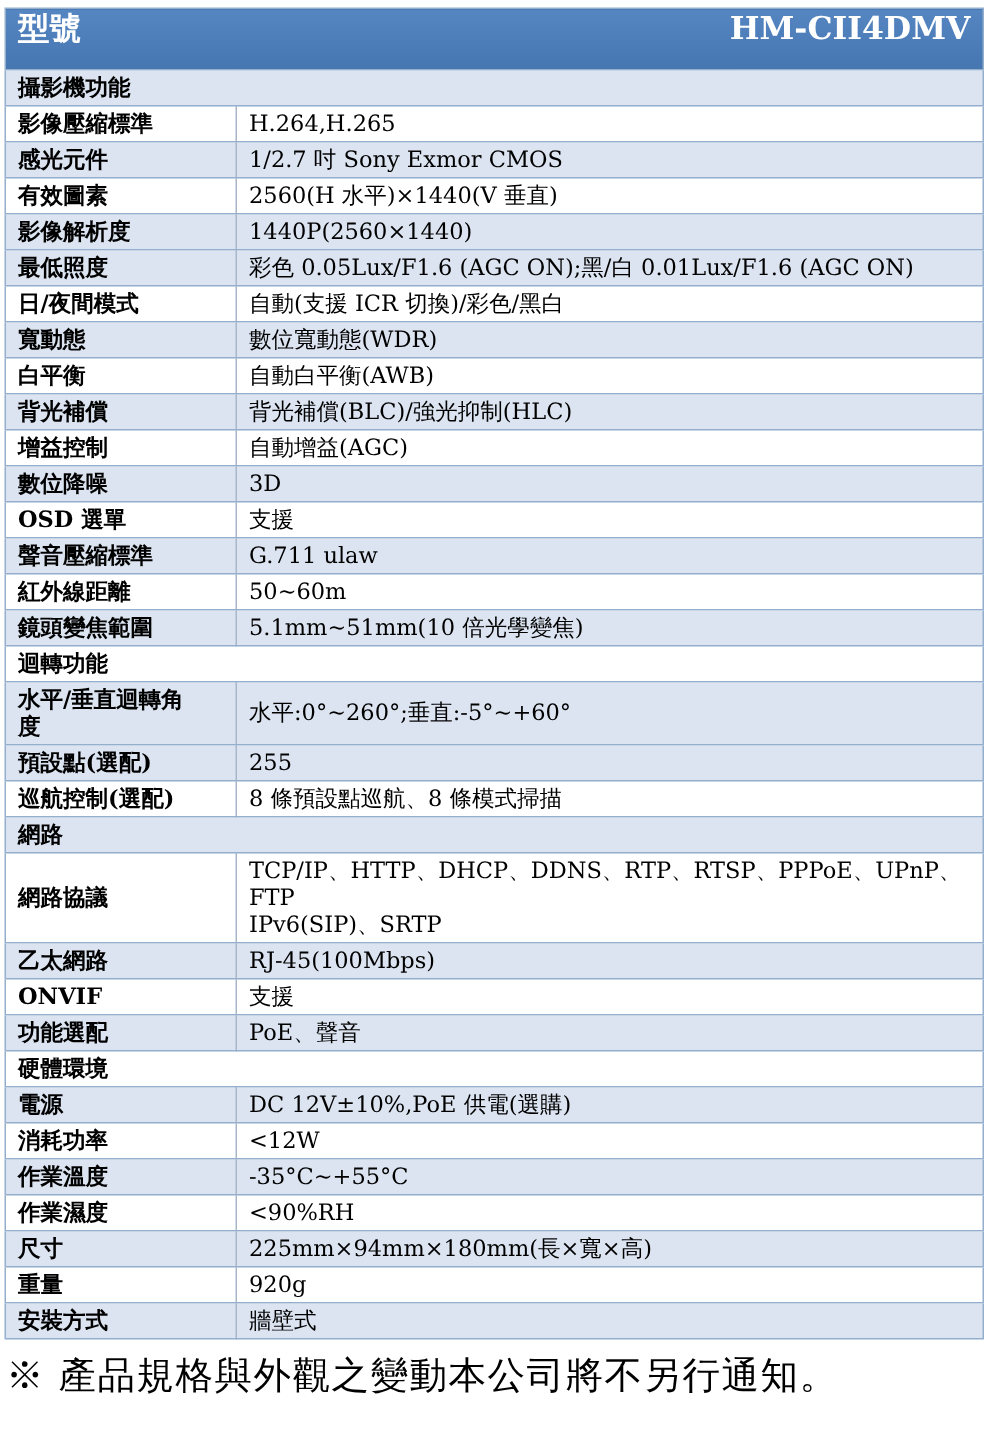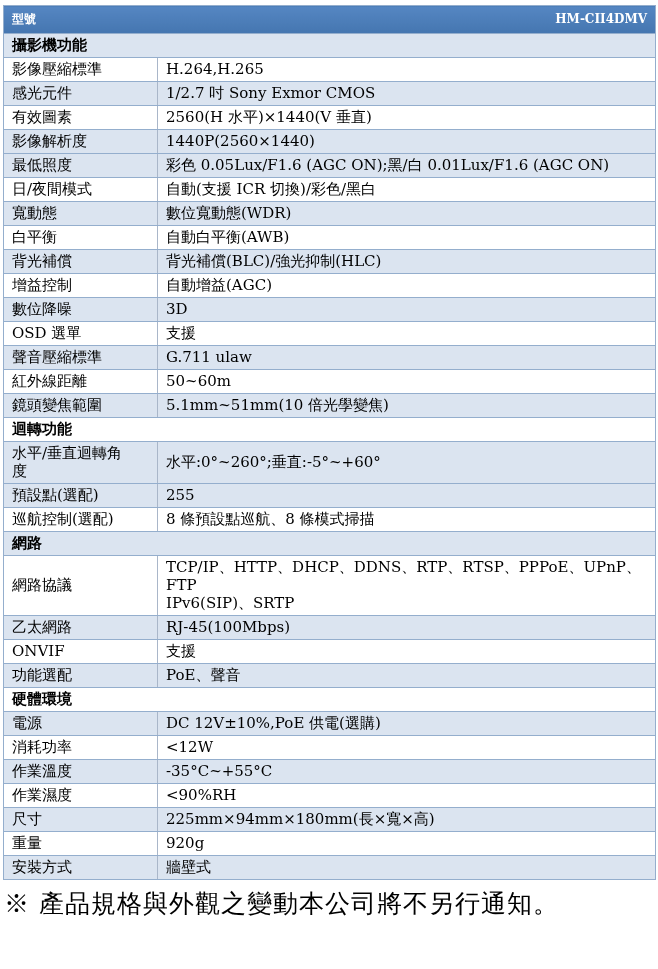--- a/index.html
+++ b/index.html
@@ -33,29 +33,29 @@
     vertical-align: middle;
     text-align: left;
     white-space: pre-line;
     overflow: hidden;
   }
   col.c-label { width: 154px; }
   col.c-value { width: 498px; }
   tr.model-row th {
     background: linear-gradient(#5586c2, #4576b0);
     color: #ffffff;
-    font-size: 12px;
+    font-size: 21px;
     font-weight: bold;
     padding-top: 4px;
-    padding-bottom: 5px;
+    padding-bottom: 18px;
     border-bottom: 1.3px solid #94aecd;
   }
   tr.model-row th.model-value { text-align: right; }
   td.label-cell {
-    font-weight: normal;
+    font-weight: bold;
     border-right: 1.3px solid #a9b6c9;
   }
   td.value-cell { padding-left: 10px; }
   td.section-cell { font-weight: bold; }
   tr.band td { background: #dbe4f0; }
   .disclaimer {
     margin: 8px 2px 0 4px;
     font-size: 25px;
     line-height: 32px;
     letter-spacing: 1px;

